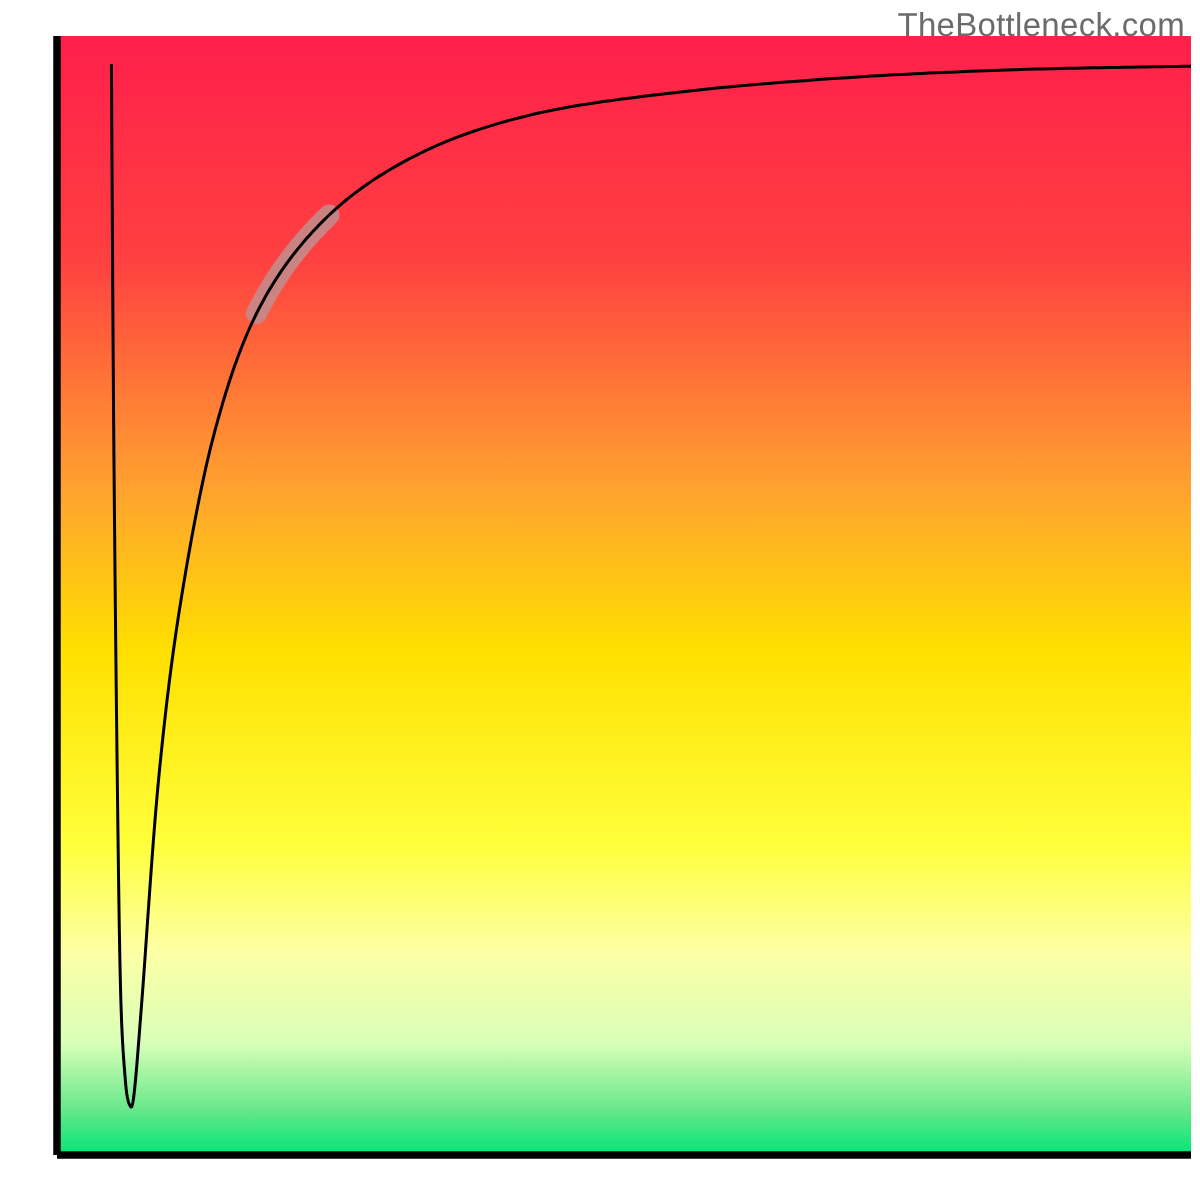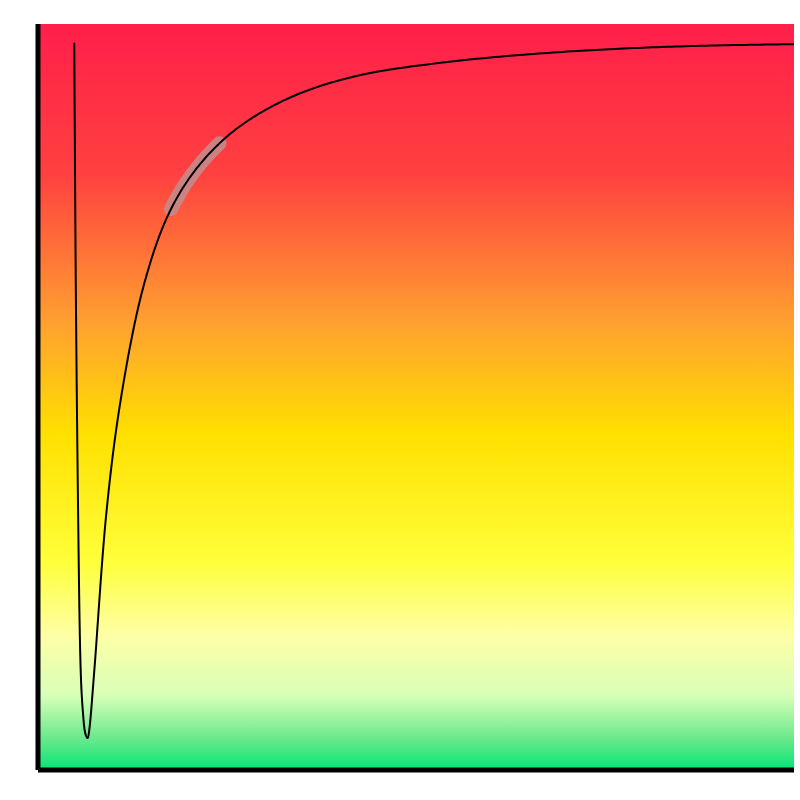--- a/index.html
+++ b/index.html
@@ -27,20 +27,21 @@
     z-index: 5;
   }
   svg {
     display: block;
   }
 </style>
 </head>
 <body>
 
 <div class="chart-container">
+  <div class="watermark">TheBottleneck.com</div>
   <svg id="chart-svg" width="800" height="800" viewBox="0 0 800 800">
     <defs>
       <linearGradient id="bg-grad" x1="0" y1="0" x2="0" y2="1">
           <stop offset="0.0%" stop-color="#ff1f4b"></stop>
           <stop offset="20.0%" stop-color="#ff4040"></stop>
           <stop offset="40.0%" stop-color="#ffa030"></stop>
           <stop offset="55.0%" stop-color="#ffe000"></stop>
           <stop offset="72.0%" stop-color="#ffff3a"></stop>
           <stop offset="82.0%" stop-color="#fdffa6"></stop>
           <stop offset="90.0%" stop-color="#d8ffb8"></stop>

